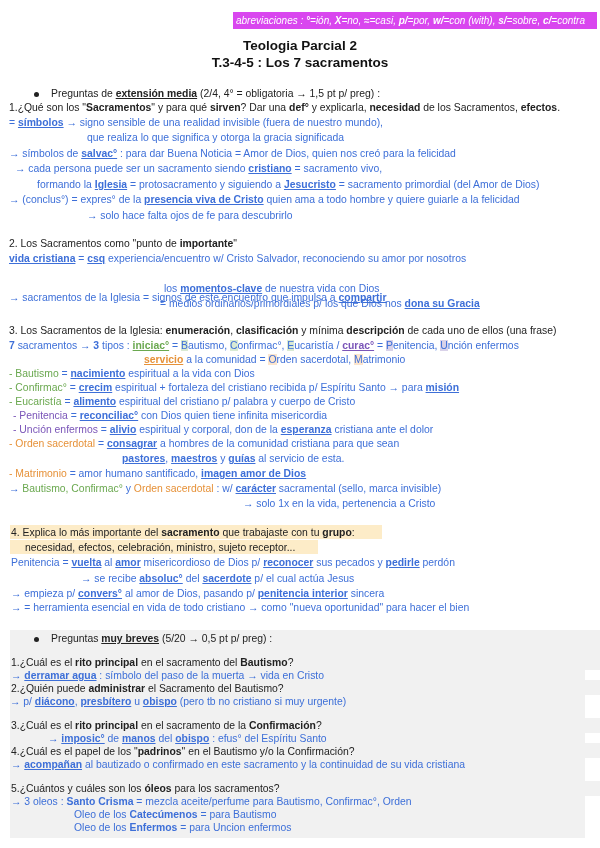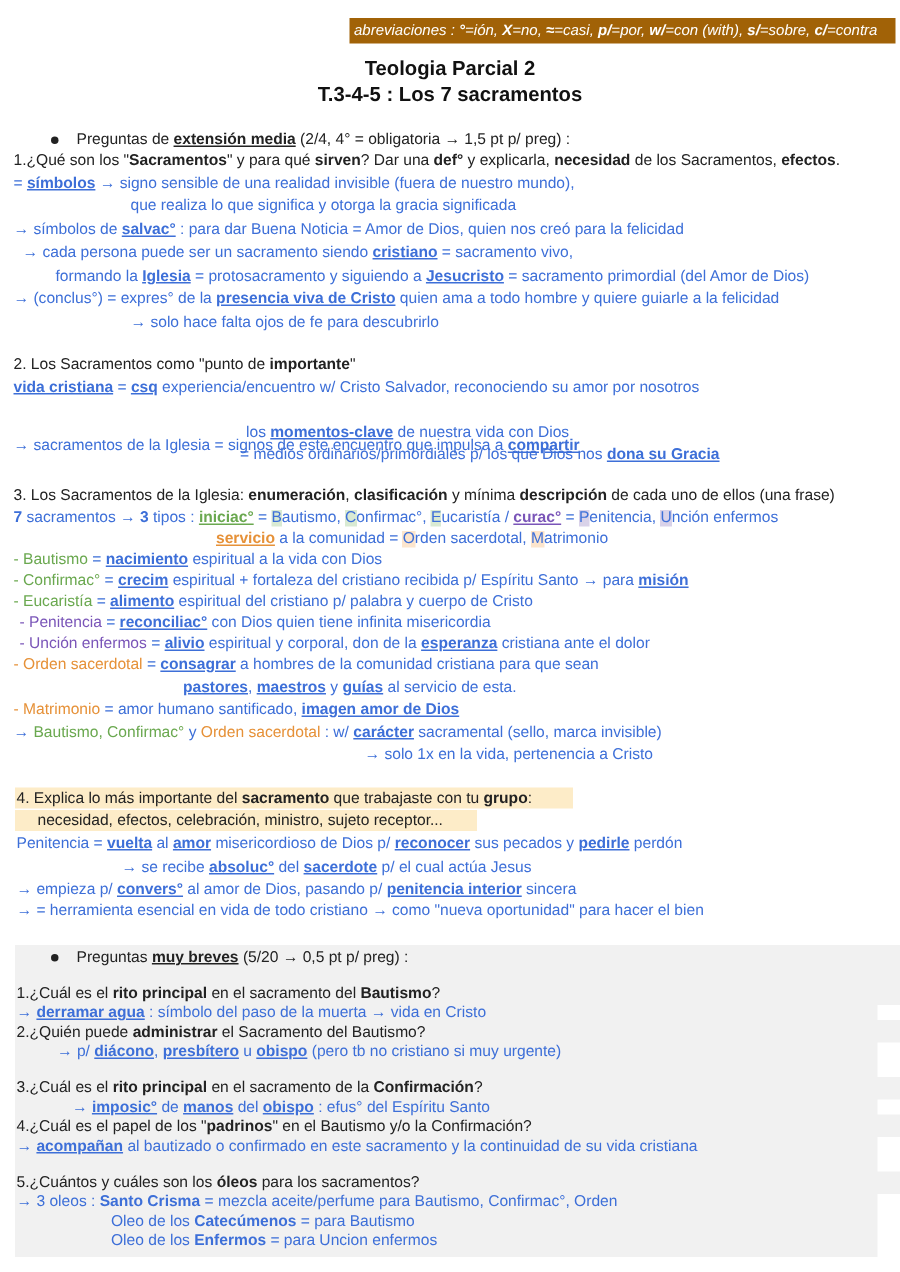--- a/index.html
+++ b/index.html
@@ -1,18 +1,18 @@
 <!DOCTYPE html>
 <html><head>
 <meta charset="utf-8">
 <style>
   html, body { margin: 0; padding: 0; background: #ffffff; }
   body { width: 600px; height: 848px; position: relative; overflow: hidden;
          font-family: "Liberation Sans", sans-serif; font-size: 10.4px; color: #222; }
-  .abbr { position: absolute; left: 233px; top: 12px; width: 364px; height: 17px; background: #a16207;
+  .abbr { position: absolute; left: 233px; top: 12px; width: 364px; height: 17px; background: #d946ef;
           color: #ffffff; font-style: italic; font-size: 10px; line-height: 17px; padding-left: 3px; box-sizing: border-box; white-space: nowrap; }
   .abbr b { font-style: italic; }
   .title { position: absolute; left: 0; width: 600px; text-align: center; font-weight: bold; font-size: 13.5px; color: #111; }
   .line { position: absolute; white-space: nowrap; line-height: 13px; }
   .blue { color: #3d6fd8; }
   .green { color: #6aa84f; }
   .purple { color: #7a55b8; }
   .orange { color: #e69138; }
   .blk { color: #222; }
   .u { text-decoration: underline; font-weight: bold; }
@@ -97,21 +97,21 @@
 <div class="notch" style="top:758px; height:23px;"></div>
 <div class="notch" style="top:796px; height:42px;"></div>
 
 <div class="line blk" style="left:34px; top:632px;">
   <span class="bullet"></span><span>Preguntas </span><span class="u">muy breves</span><span> (5/20 → 0,5 pt p/ preg) :</span>
 </div>
 
 <div class="line blk" style="left:11px; top:656px;"><span>1.¿Cuál es el </span><b>rito principal</b><span> en el sacramento del </span><b>Bautismo</b><span>?</span></div>
 <div class="line blue" style="left:11px; top:669px;"><span>→ </span><span class="u">derramar agua</span><span> : símbolo del paso de la muerta → vida en Cristo</span></div>
 <div class="line blk" style="left:11px; top:682px;"><span>2.¿Quién puede </span><b>administrar</b><span> el Sacramento del Bautismo?</span></div>
-<div class="line blue" style="left:26px; top:695px;padding-left:12px;"><span>→ p/ </span><span class="u">diácono</span><span>, </span><span class="u">presbítero</span><span> u </span><span class="u">obispo</span><span> (pero tb no cristiano si muy urgente)</span></div>
+<div class="line blue" style="left:10px; top:695px;"><span>→ p/ </span><span class="u">diácono</span><span>, </span><span class="u">presbítero</span><span> u </span><span class="u">obispo</span><span> (pero tb no cristiano si muy urgente)</span></div>
 
 <div class="line blk" style="left:11px; top:719px;"><span>3.¿Cuál es el </span><b>rito principal</b><span> en el sacramento de la </span><b>Confirmación</b><span>?</span></div>
 <div class="line blue" style="left:11px; top:732px;margin-left:37px;"><span>→ </span><span class="u">imposic°</span><span> de </span><span class="u">manos</span><span> del </span><span class="u">obispo</span><span> : efus° del Espíritu Santo</span></div>
 <div class="line blk" style="left:11px; top:745px;"><span>4.¿Cuál es el papel de los "</span><b>padrinos</b><span>" en el Bautismo y/o la Confirmación?</span></div>
 <div class="line blue" style="left:11px; top:758px;"><span>→ </span><span class="u">acompañan</span><span> al bautizado o confirmado en este sacramento y la continuidad de su vida cristiana</span></div>
 
 <div class="line blk" style="left:11px; top:782px;"><span>5.¿Cuántos y cuáles son los </span><b>óleos</b><span> para los sacramentos?</span></div>
 <div class="line blue" style="left:11px; top:795px;"><span>→ 3 oleos : </span><b>Santo Crisma</b><span> = mezcla aceite/perfume para Bautismo, Confirmac°, Orden</span></div>
 <div class="line blue" style="left:74px; top:808px;"><span>Oleo de los </span><b>Catecúmenos</b><span> = para Bautismo</span></div>
 <div class="line blue" style="left:74px; top:821px;"><span>Oleo de los </span><b>Enfermos</b><span> = para Uncion enfermos</span></div>

